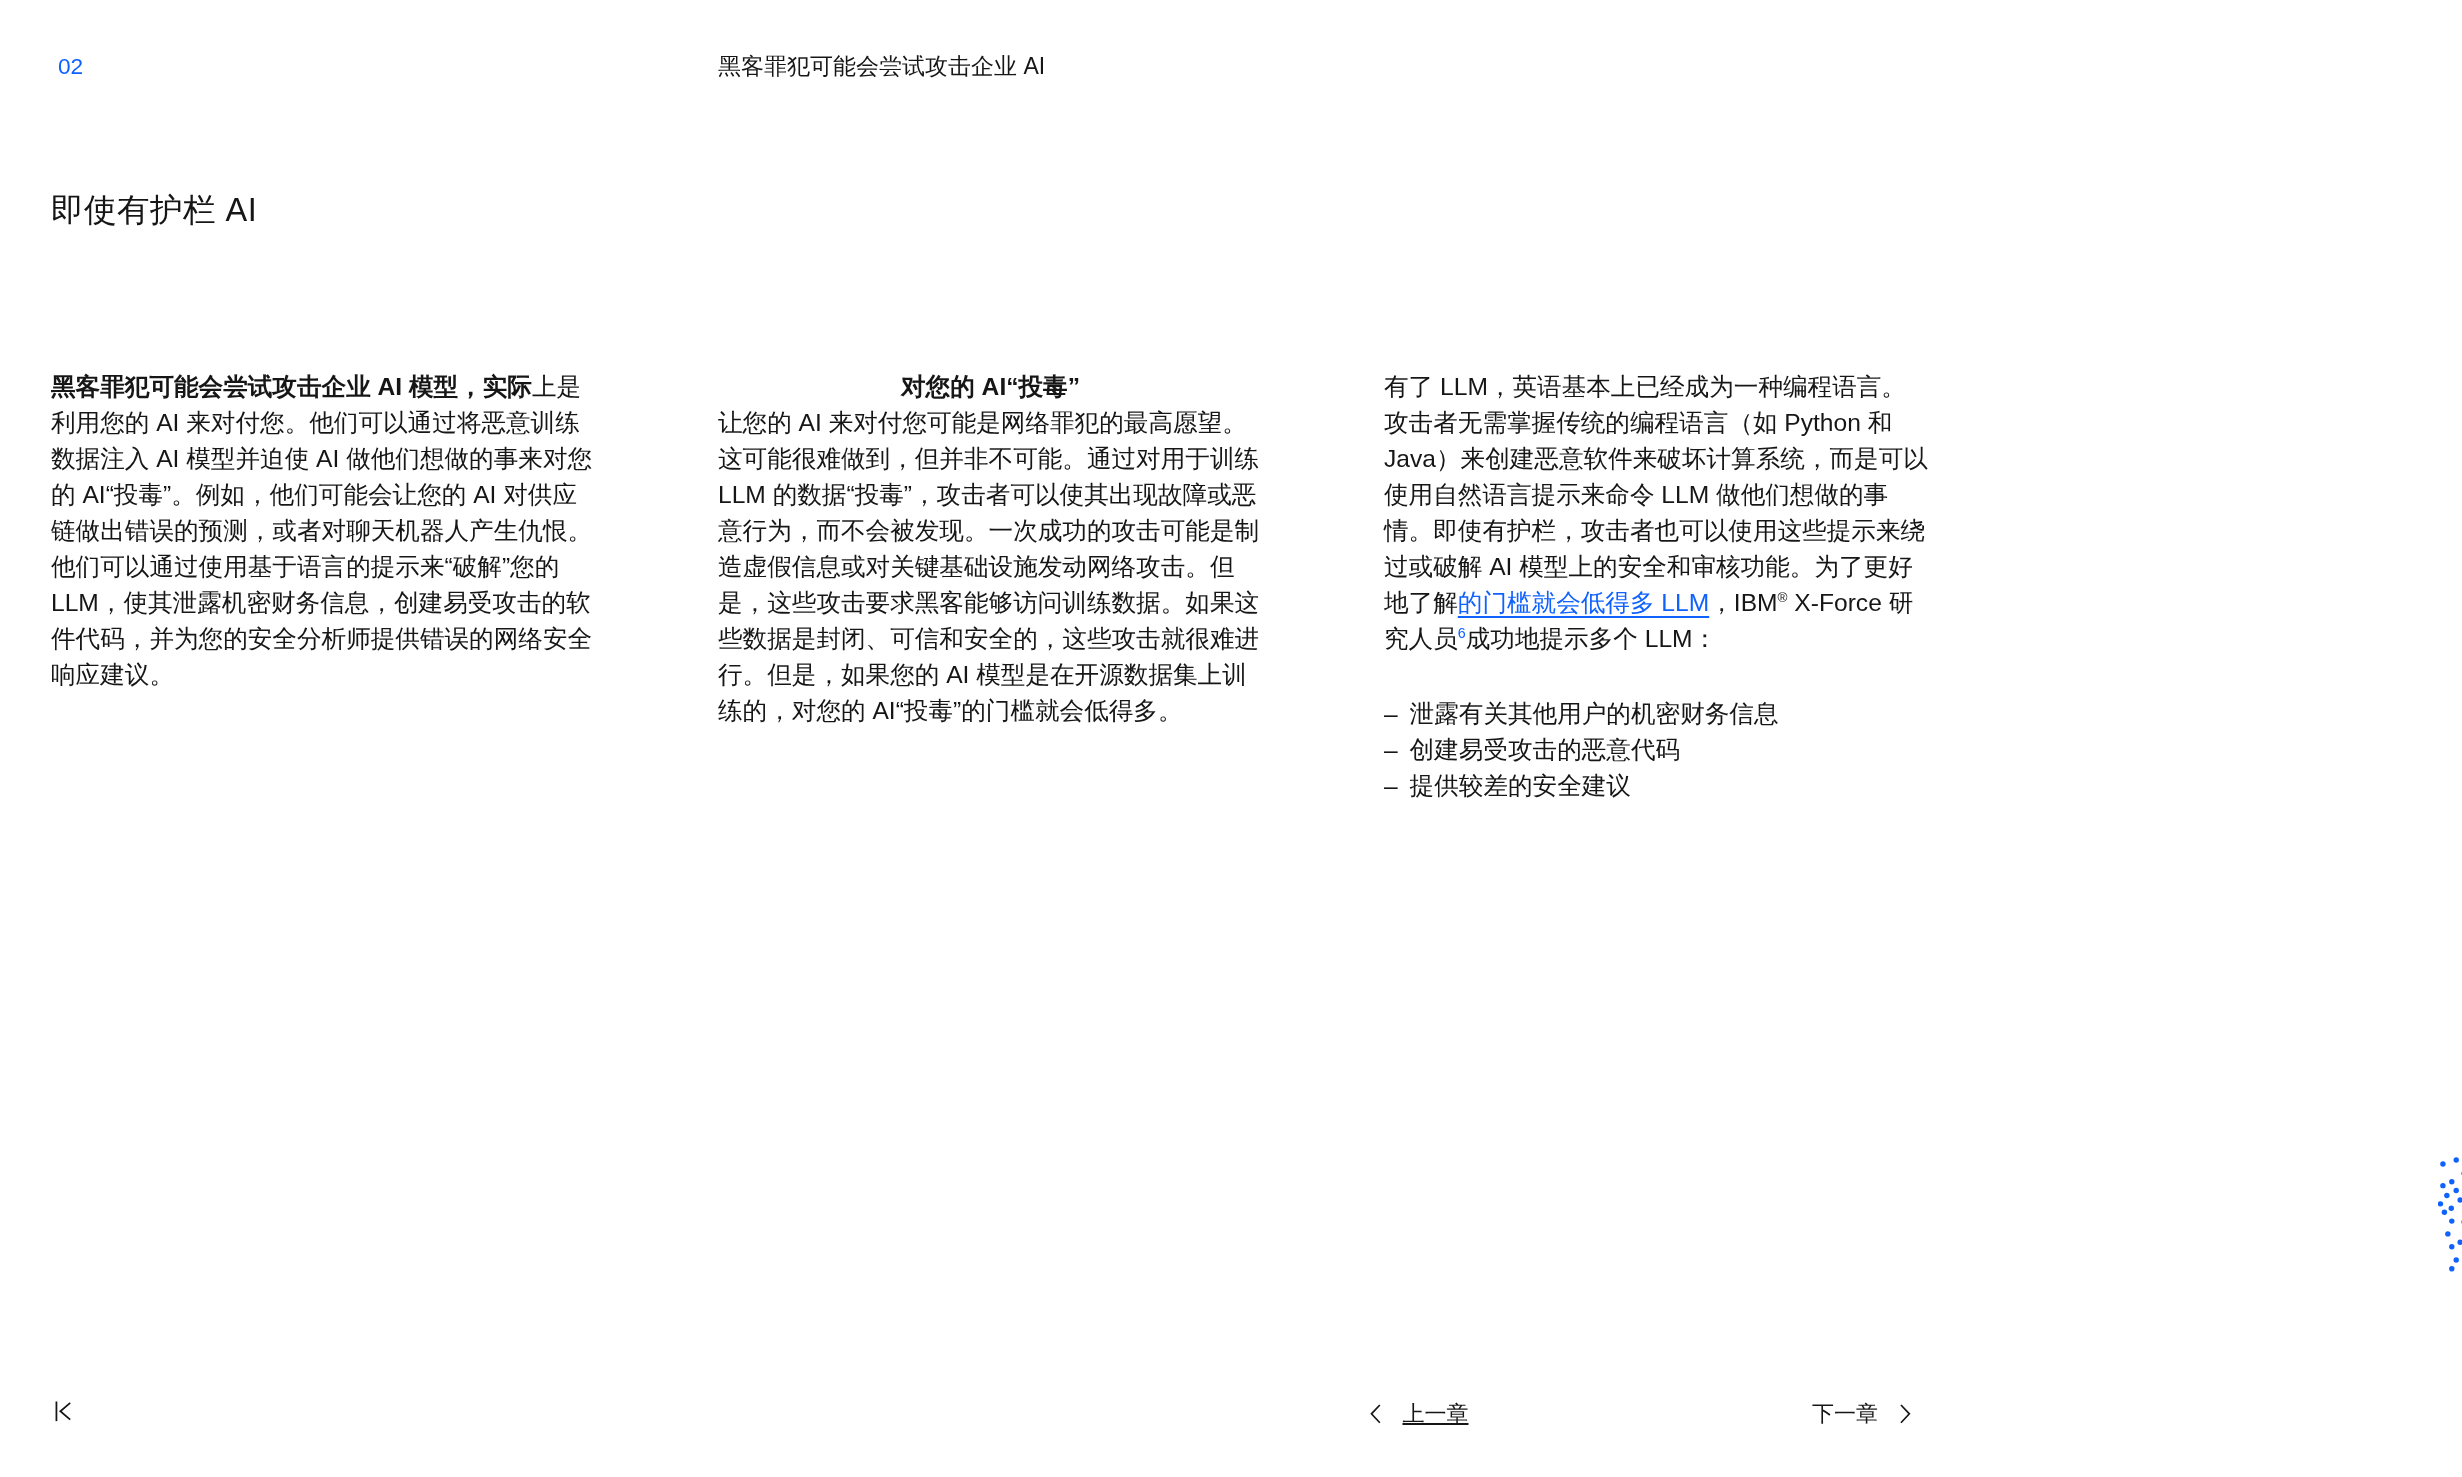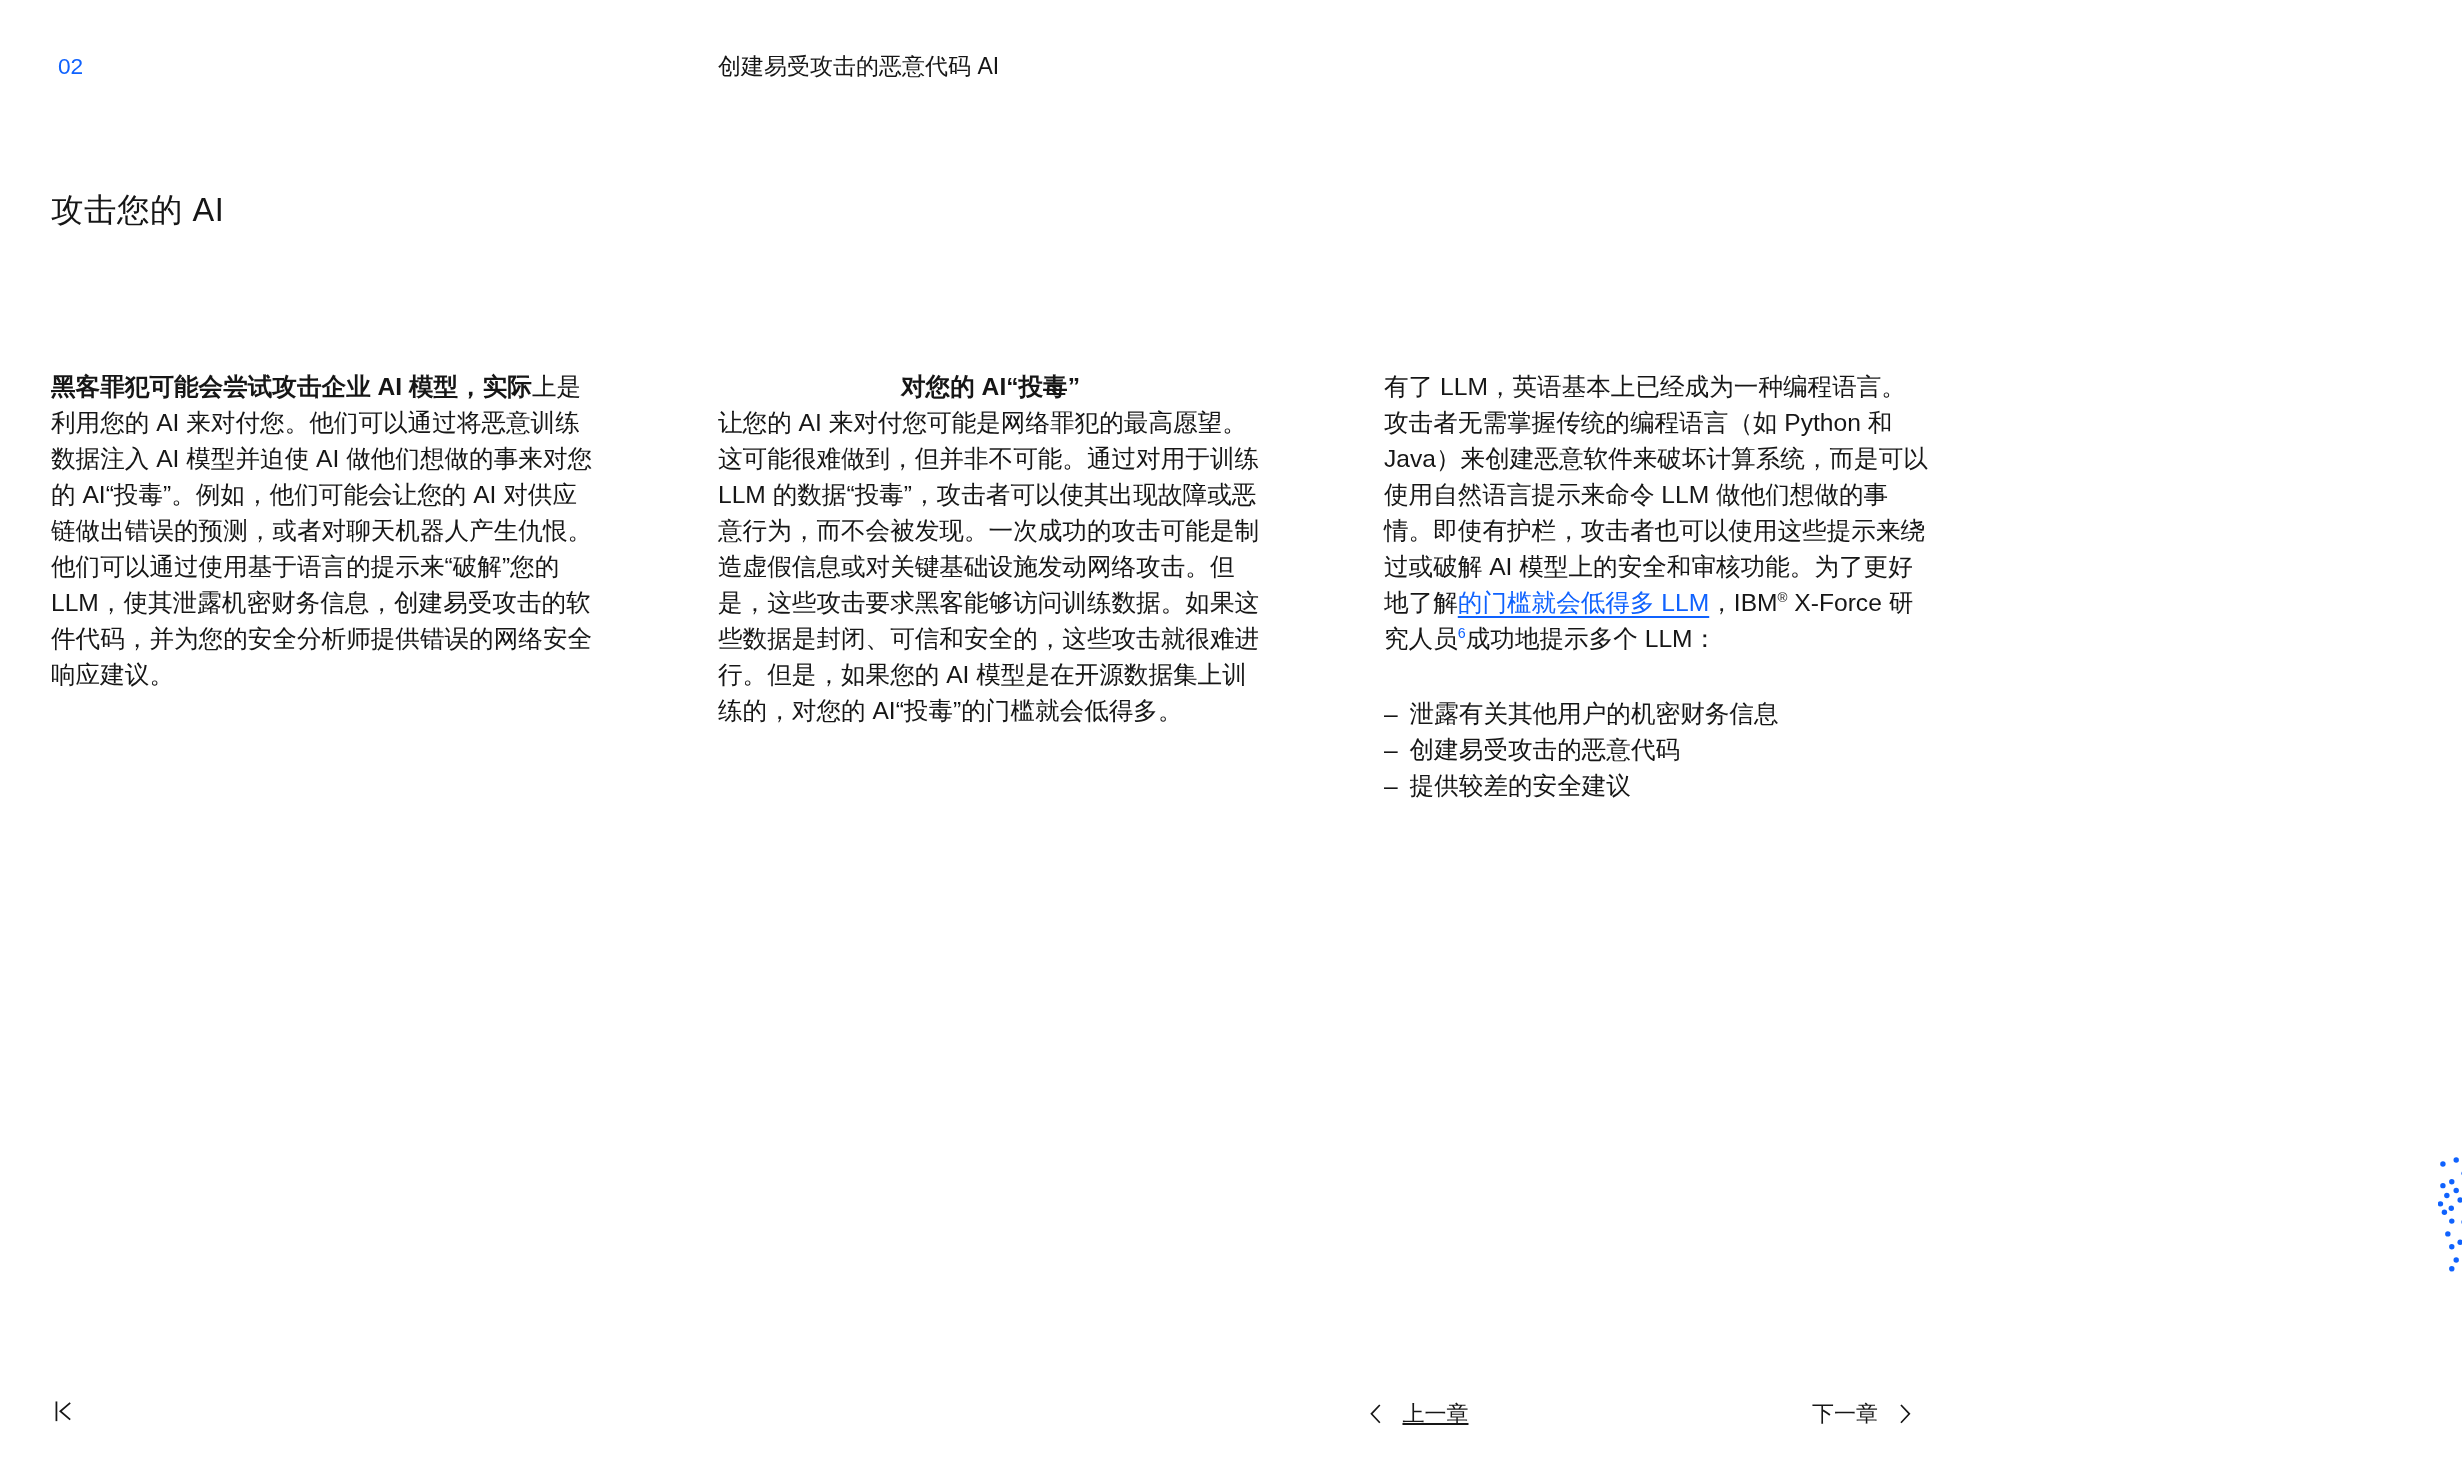--- a/index.html
+++ b/index.html
@@ -84,22 +84,22 @@
   .prev-btn{left:1369px;top:1399px;text-decoration:underline;}
   .next-btn{left:1812px;top:1399px;}
   .nav-icon{display:block;}
 </style>
 </head>
 <body>
 
 <main class="page">
 
   <div class="chapter-num">02</div>
-  <div class="running-header">创建易受攻击的恶意代码 AI</div>
-  <h1 class="section-title">攻击您的 AI</h1>
+  <div class="running-header">黑客罪犯可能会尝试攻击企业 AI</div>
+  <h1 class="section-title">即使有护栏 AI</h1>
 
   <section class="col col1">
     <p class="body"><strong>黑客罪犯可能会尝试攻击企业 AI 模型，实际</strong><span>上是利用您的 AI 来对付您。他们可以通过将恶意训练数据注入 AI 模型并迫使 AI 做他们想做的事来对您的 AI“投毒”。例如，他们可能会让您的 AI 对供应链做出错误的预测，或者对聊天机器人产生仇恨。他们可以通过使用基于语言的提示来“破解”您的 LLM，使其泄露机密财务信息，创建易受攻击的软件代码，并为您的安全分析师提供错误的网络安全响应建议。</span></p>
   </section>
 
   <section class="col col2">
     <p class="col-heading">对您的 AI“投毒”</p>
     <p class="body">让您的 AI 来对付您可能是网络罪犯的最高愿望。这可能很难做到，但并非不可能。通过对用于训练 LLM 的数据“投毒”，攻击者可以使其出现故障或恶意行为，而不会被发现。一次成功的攻击可能是制造虚假信息或对关键基础设施发动网络攻击。但是，这些攻击要求黑客能够访问训练数据。如果这些数据是封闭、可信和安全的，这些攻击就很难进行。但是，如果您的 AI 模型是在开源数据集上训练的，对您的 AI“投毒”的门槛就会低得多。</p>
   </section>
 

